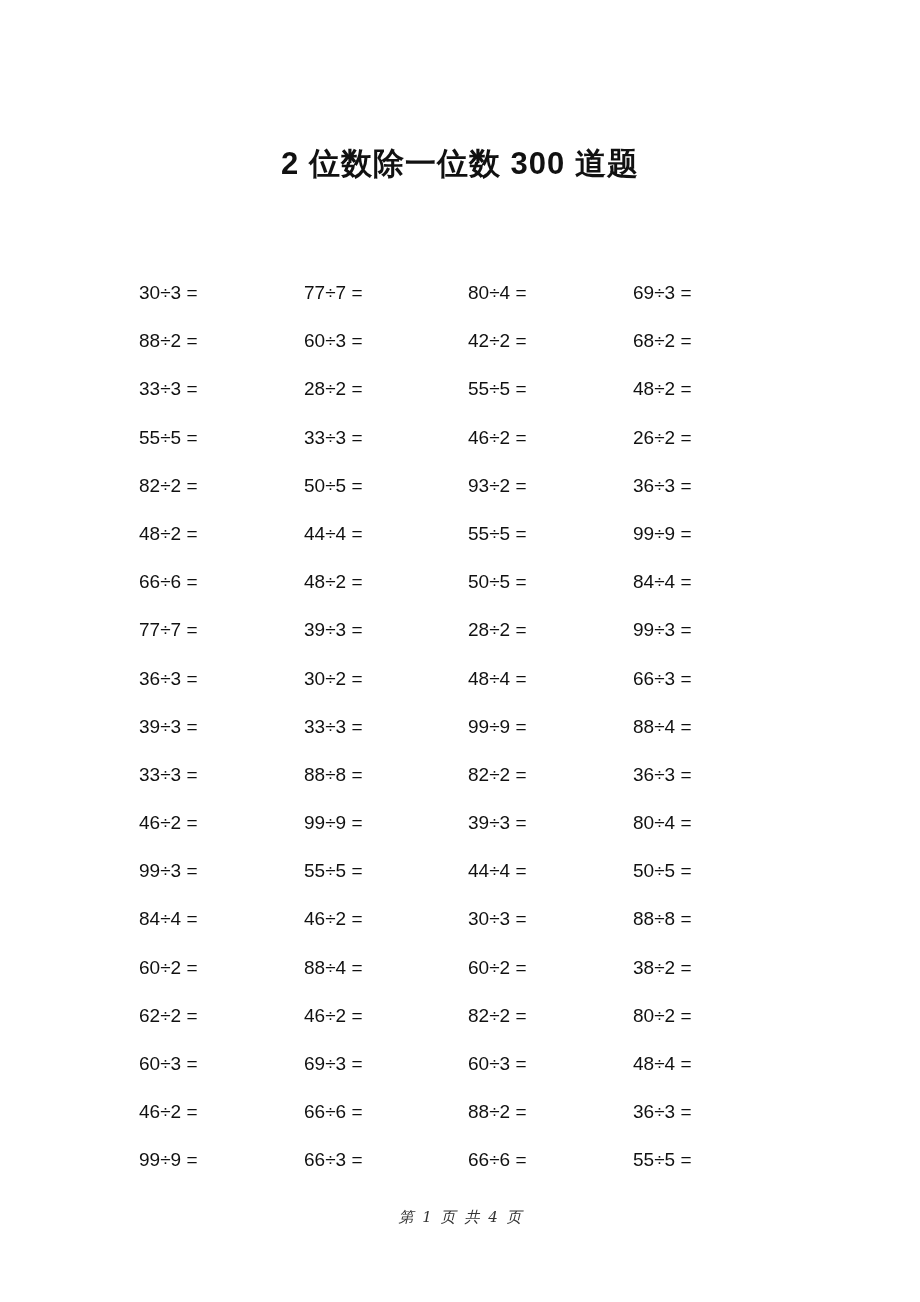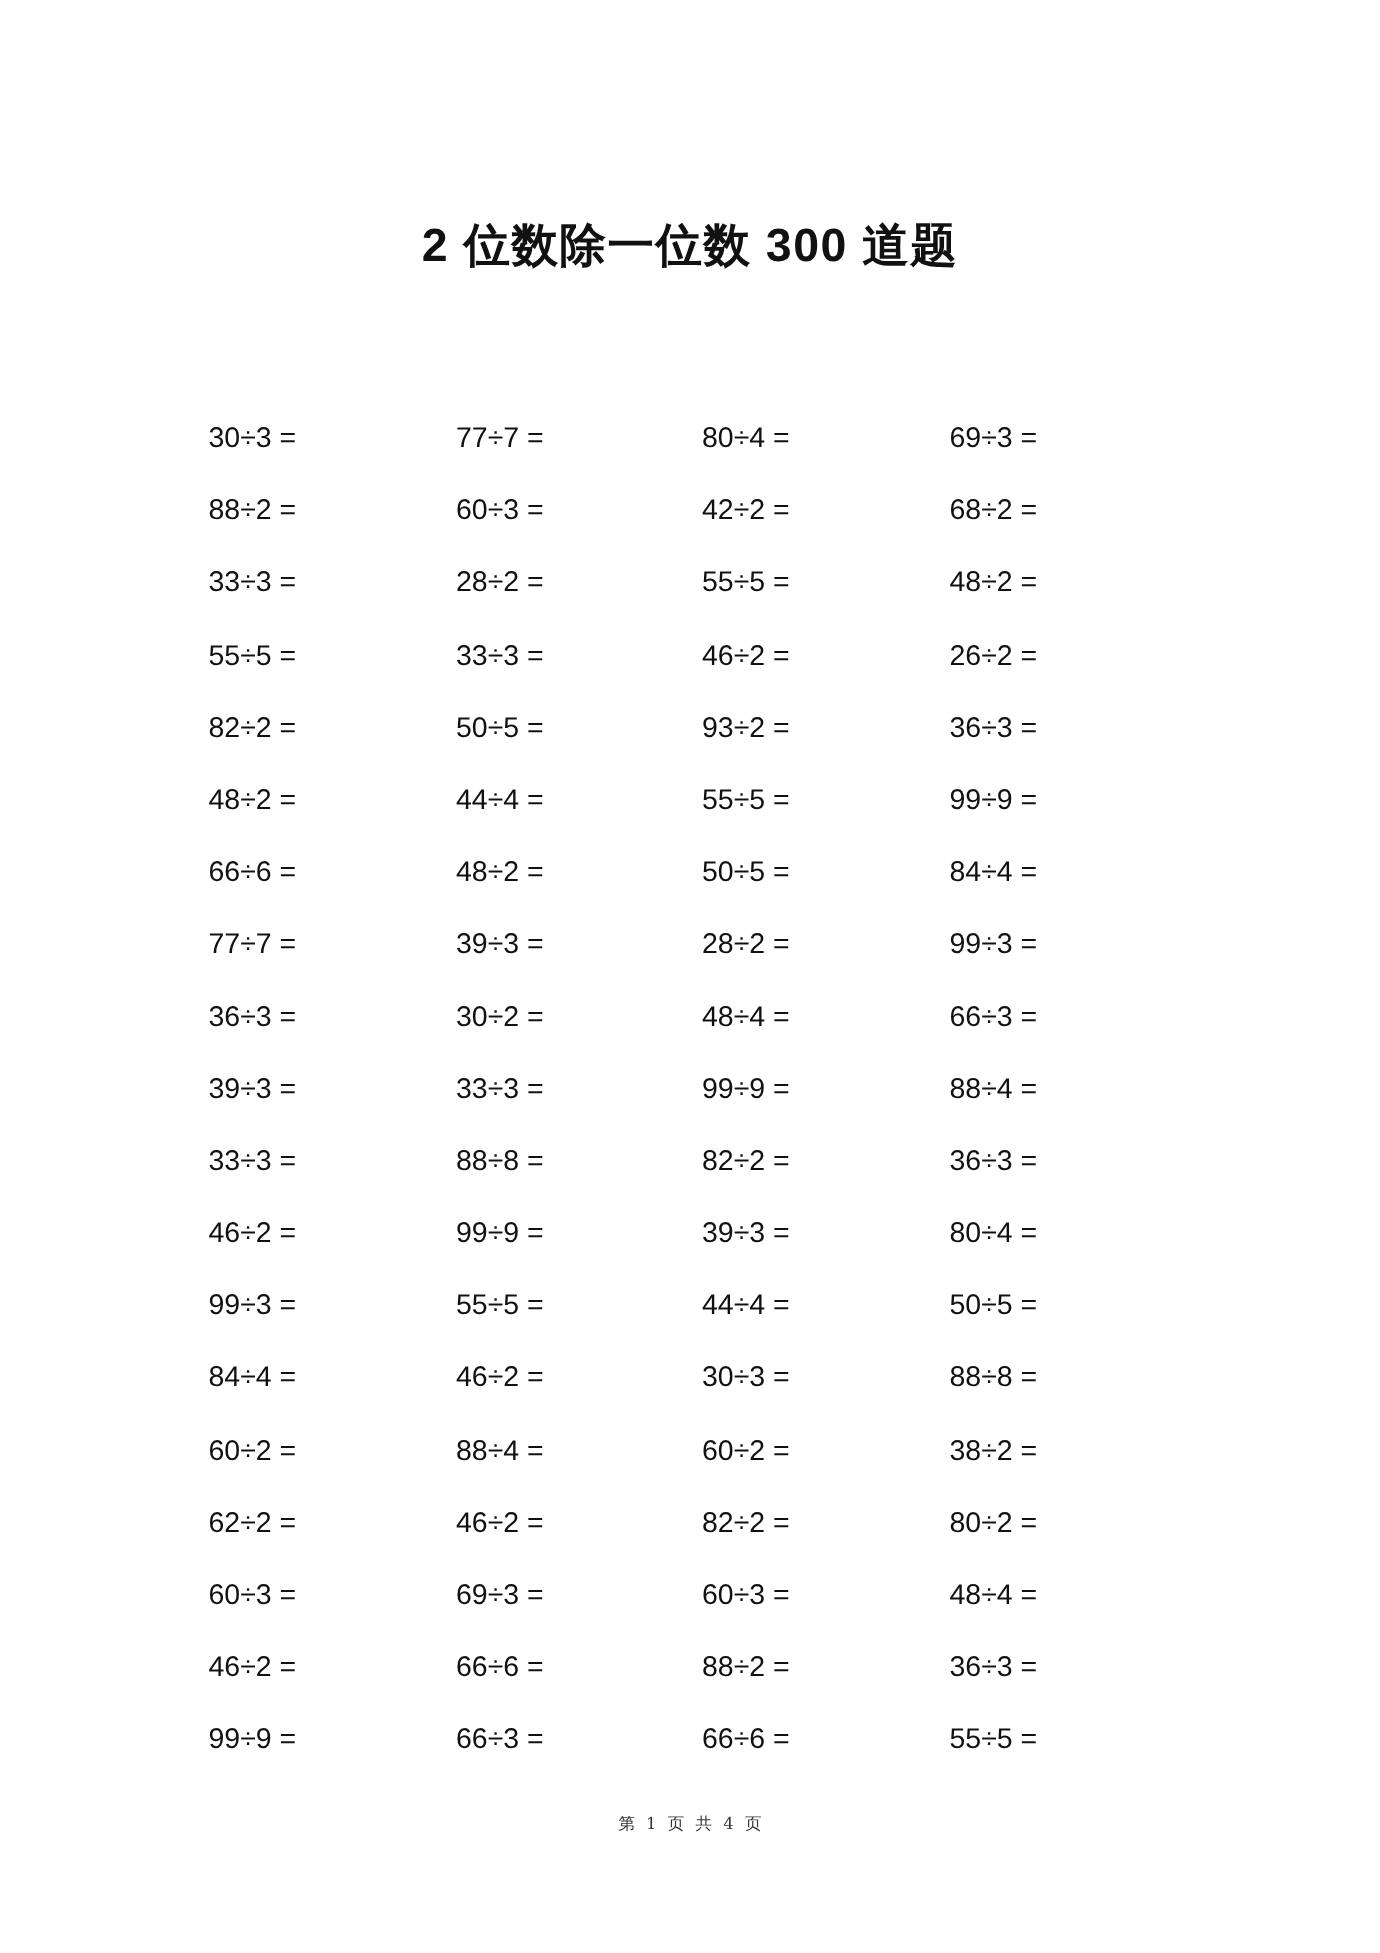--- a/index.html
+++ b/index.html
@@ -5,21 +5,21 @@
     html, body { margin: 0; padding: 0; background: #ffffff; }
     body { width: 920px; height: 1302px; position: relative; overflow: hidden;
            font-family: "Liberation Sans", "DejaVu Sans", sans-serif; color: #111111; }
     .page-title { position: absolute; left: 0; width: 920px; top: 143px; text-align: center;
                   font-size: 31px; font-weight: bold; letter-spacing: 1px; color: #111; }
     .grid { position: absolute; left: 139px; top: 280px; }
     .row { height: 48.2px; position: relative; }
     .cell { position: absolute; top: 0; font-size: 19px; line-height: 26px; white-space: nowrap; color: #111; }
     .c0 { left: 0; } .c1 { left: 165px; } .c2 { left: 329px; } .c3 { left: 494px; }
     .footer { position: absolute; left: 0; width: 920px; top: 1208px; text-align: center;
-              font-size: 11px; color: #333; font-family: "DejaVu Serif", serif; word-spacing: 4px; }
+              font-size: 15px; color: #333; font-family: "DejaVu Serif", serif; word-spacing: 4px; font-style: italic; }
   </style>
 </head>
 <body>
 
 <div class="page-title">2 位数除一位数 300 道题</div>
 
 <div class="grid" id="grid">
     <div class="row">
       <span class="cell c0">30÷3 =</span>
       <span class="cell c1">77÷7 =</span>

